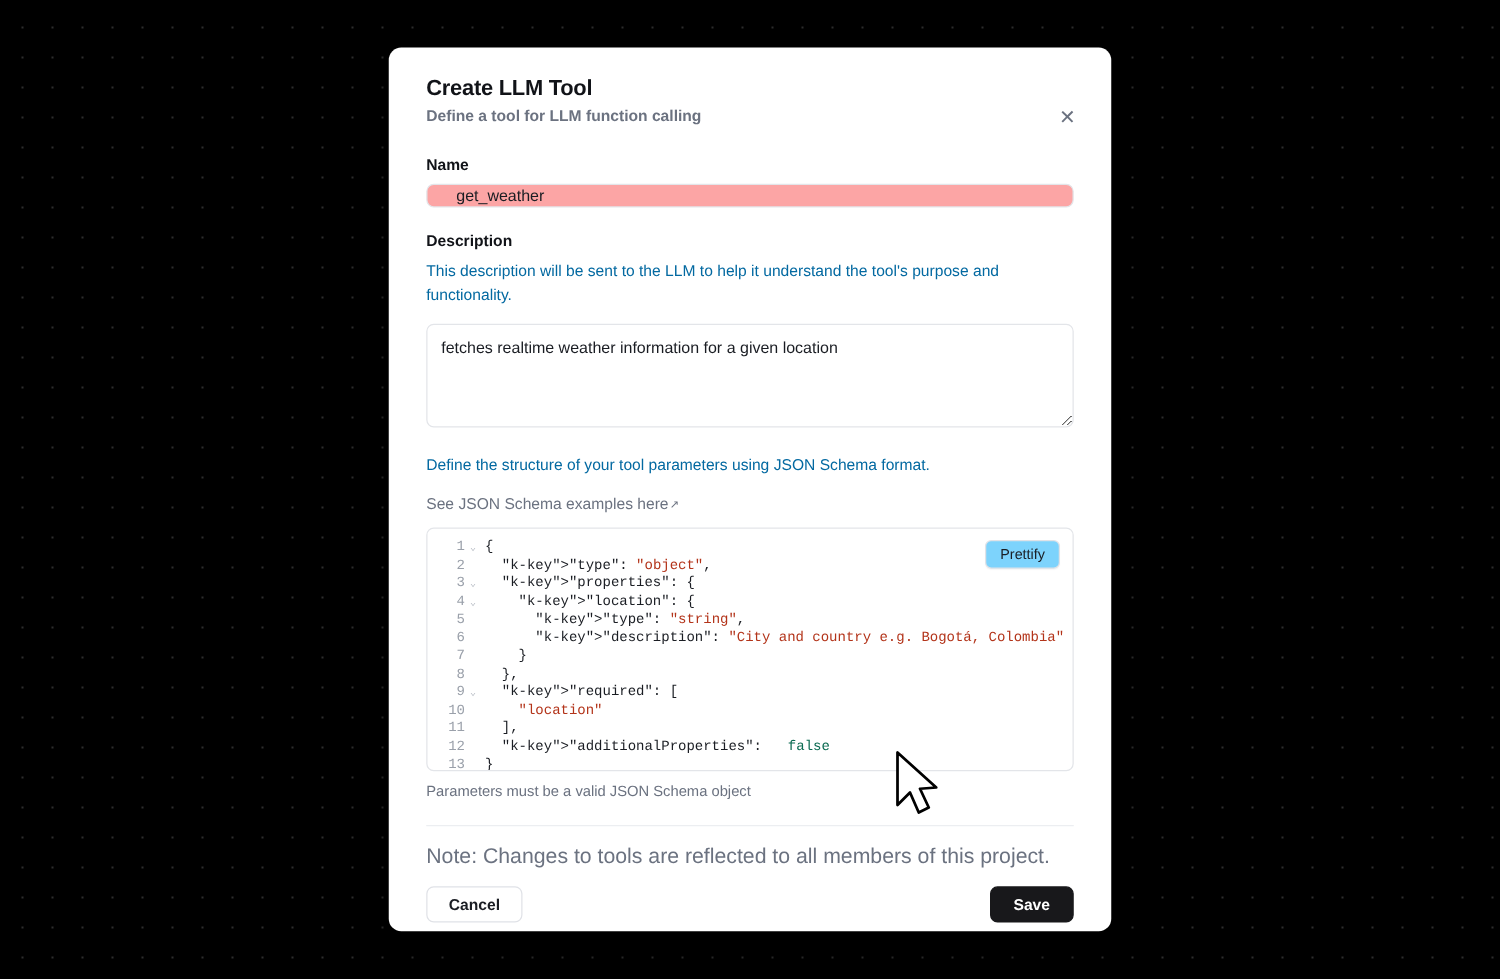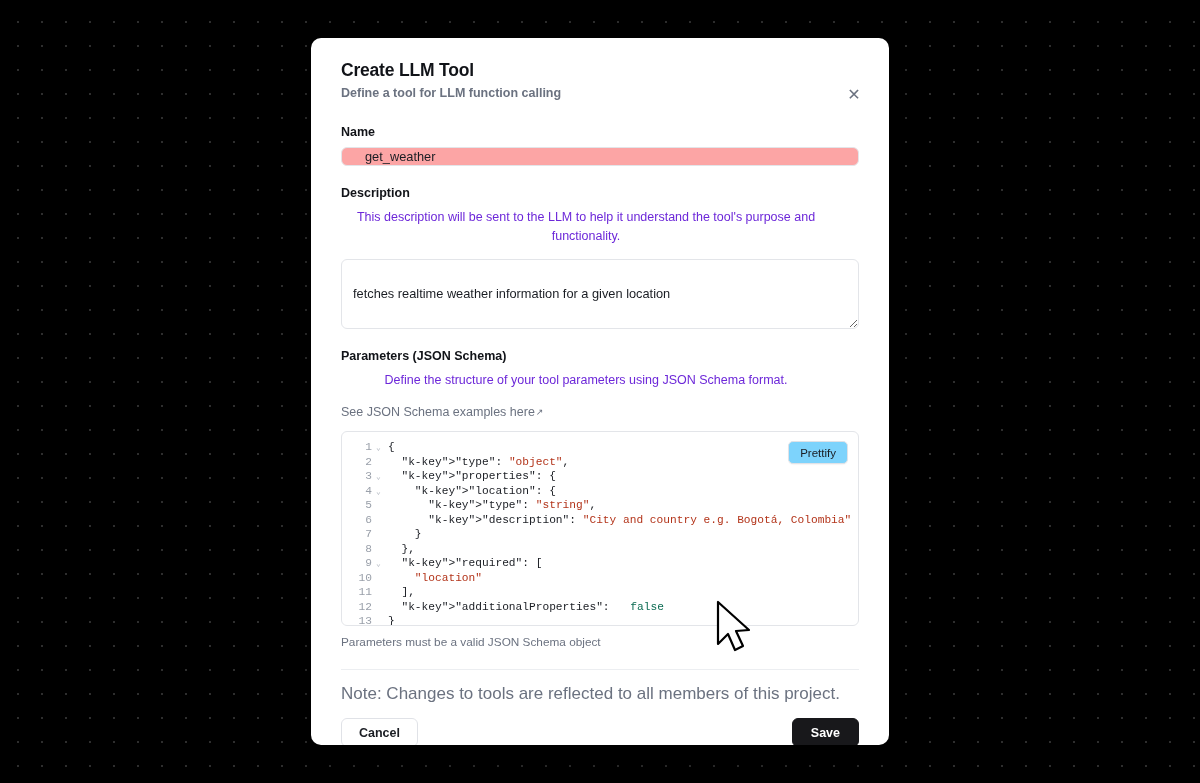--- a/index.html
+++ b/index.html
@@ -72,49 +72,48 @@
     font-weight: bold;
   }
   .field-label {
     font-size: 12.5px;
     font-weight: bold;
     color: #111318;
     margin: 0 0 8px 0;
   }
   .help-text {
     font-size: 12.5px;
-    color: #6d28d9;
+    color: #0369a1;
     line-height: 1.55;
     margin: 0 0 12px 0;
     max-width: 490px;
-    text-align: center;
   }
   input.text-input {
     width: 100%;
     box-sizing: border-box;
     height: 19px;
     border: 1px solid #e3e5e9;
     border-radius: 6px;
     padding: 0 23px;
     font-size: 12.8px;
     color: #1a1d23;
     font-family: "Liberation Sans", sans-serif;
     outline: none;
     background: #fca5a5;
   }
   .spacer-20 { height: 20px; }
   .spacer-16 { height: 16px; }
 
   textarea.desc-input {
     width: 100%;
     box-sizing: border-box;
-    height: 70px;
+    height: 83px;
     border: 1px solid #e3e5e9;
     border-radius: 6px;
-    padding: 25px 11px;
+    padding: 9px 11px;
     font-size: 12.8px;
     color: #1a1d23;
     font-family: "Liberation Sans", sans-serif;
     outline: none;
     resize: vertical;
     line-height: 1.4;
   }
   .link {
     font-size: 12.5px;
     color: #6b7280;
@@ -252,21 +251,20 @@
     <input class="text-input" type="text" value="get_weather" placeholder="get_weather" style="">
 
     <div class="spacer-20"></div>
 
     <p class="field-label">Description</p>
     <p class="help-text">This description will be sent to the LLM to help it understand the tool's purpose and functionality.</p>
     <textarea class="desc-input" style="">fetches realtime weather information for a given location</textarea>
 
     <div class="spacer-16"></div>
 
-    <p class="field-label">Parameters (JSON Schema)</p>
     <p class="help-text">Define the structure of your tool parameters using JSON Schema format.</p>
     <a class="link" href="#">
       <span>See JSON Schema examples here</span><span class="arrow">↗</span>
     </a>
 
     <div class="editor">
       <button class="prettify-btn">Prettify</button>
       <div class="editor-scroll">
         <div class="gutter">
             <div class="ln">1</div>

